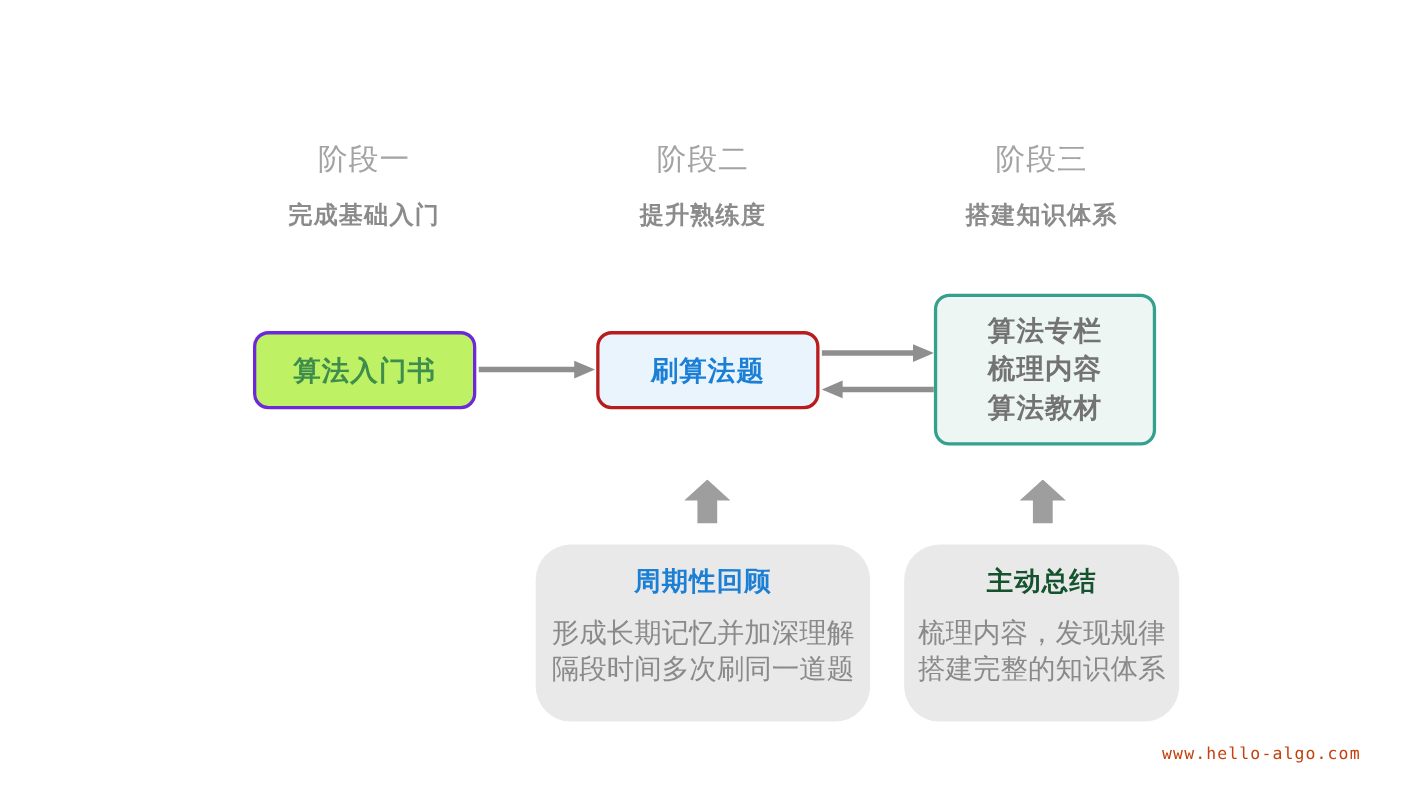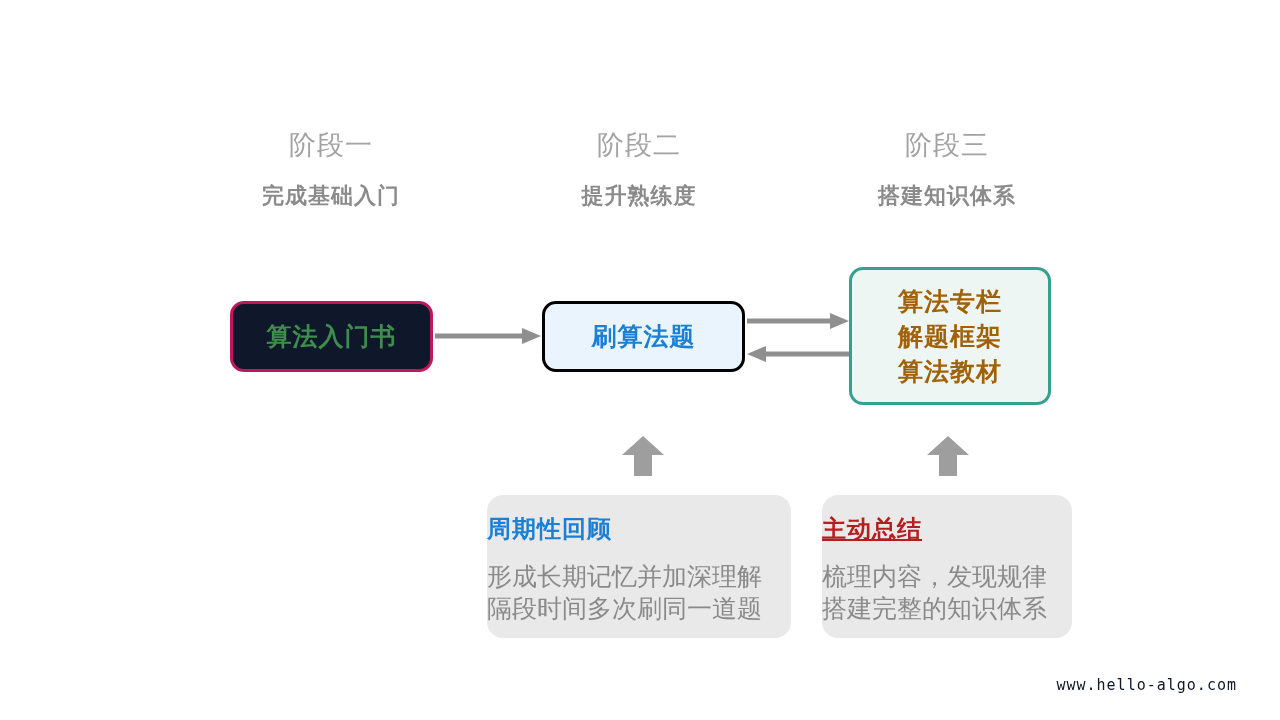--- a/index.html
+++ b/index.html
@@ -20,52 +20,52 @@
   .stage-label { font-size: 27px; line-height: 34px; color: #a3a3a3; letter-spacing: 1px; }
   .stage-subtitle { margin-top: 18px; font-size: 22px; line-height: 31px; font-weight: bold; color: #8b8b8b; letter-spacing: 1px; }
 
   
   .node {
     position: absolute; display: flex; flex-direction: column;
     align-items: center; justify-content: center;
     border-radius: 14px; font-weight: bold; font-size: 25px; letter-spacing: 1px;
   }
   .node.green { left: 230px; top: 301px; width: 203px; height: 71px;
-    background: #0f172a; border: 3px solid #be185d; color: #3e8d4c; }
+    background: #bef264; border: 3px solid #6d28d9; color: #3e8d4c; }
   .node.blue  { left: 542px; top: 301px; width: 203px; height: 71px;
-    background: #e9f4fd; border: 3px solid #000000; color: #1a7fd5; }
+    background: #e9f4fd; border: 3px solid #b91c1c; color: #1a7fd5; }
   .node.teal  { left: 849px; top: 267px; width: 202px; height: 138px;
-    background: #edf6f2; border: 3px solid #36a08e; color: #a16207; }
+    background: #edf6f2; border: 3px solid #36a08e; color: #737373; }
   .node.teal .node-line { line-height: 35px; }
 
   
   .arrow { position: absolute; }
   .arrow-1  { left: 435px; top: 325px; }
   .arrow-2  { left: 747px; top: 310px; }
   .arrow-3  { left: 747px; top: 343px; }
   .up-arrow-1 { left: 622px; top: 436px; }
   .up-arrow-2 { left: 927px; top: 436px; }
 
   
   .note {
-    position: absolute; top: 495px; height: 143px;
-    background: #e9e9e9; border-radius: 16px; 
+    position: absolute; top: 495px; height: 161px;
+    background: #e9e9e9; border-radius: 32px; text-align: center;
   }
   .note.n1 { left: 487px; width: 304px; }
   .note.n2 { left: 822px; width: 250px; }
   .note-title { margin-top: 19px; font-size: 24px; line-height: 30px; font-weight: bold; letter-spacing: 1px; }
   .note.n1 .note-title { color: #1a7fd5; }
-  .note.n2 .note-title { color: #b91c1c; text-decoration: underline; }
+  .note.n2 .note-title { color: #14532d; }
   .note-body { margin-top: 16px; font-size: 25px; line-height: 32px; color: #8a8a8a; }
 
   
   .watermark {
     position: absolute; right: 43px; top: 676px;
     font-family: "DejaVu Sans Mono", "Liberation Mono", monospace;
-    font-size: 15px; color: #0f172a; letter-spacing: 1px;
+    font-size: 15px; color: #c2410c; letter-spacing: 1px;
   }
 </style>
 </head>
 <body>
 
 <div id="canvas">
 
   <div class="stage-col c1">
     <div class="stage-label">阶段一</div>
     <div class="stage-subtitle">完成基础入门</div>
@@ -82,21 +82,21 @@
   <div class="node green">
     <div class="node-line">算法入门书</div>
   </div>
 
   <div class="node blue">
     <div class="node-line">刷算法题</div>
   </div>
 
   <div class="node teal">
     <div class="node-line">算法专栏</div>
-    <div class="node-line">解题框架</div>
+    <div class="node-line">梳理内容</div>
     <div class="node-line">算法教材</div>
   </div>
 
   <svg class="arrow arrow-1" width="106" height="22">
     <line x1="0" y1="11" x2="88" y2="11" stroke="#8f8f8f" stroke-width="5"></line>
     <polygon points="87,3 106,11 87,19" fill="#8f8f8f"></polygon>
   </svg>
   <svg class="arrow arrow-2" width="102" height="22">
     <line x1="0" y1="11" x2="84" y2="11" stroke="#8f8f8f" stroke-width="5"></line>
     <polygon points="83,3 102,11 83,19" fill="#8f8f8f"></polygon>

